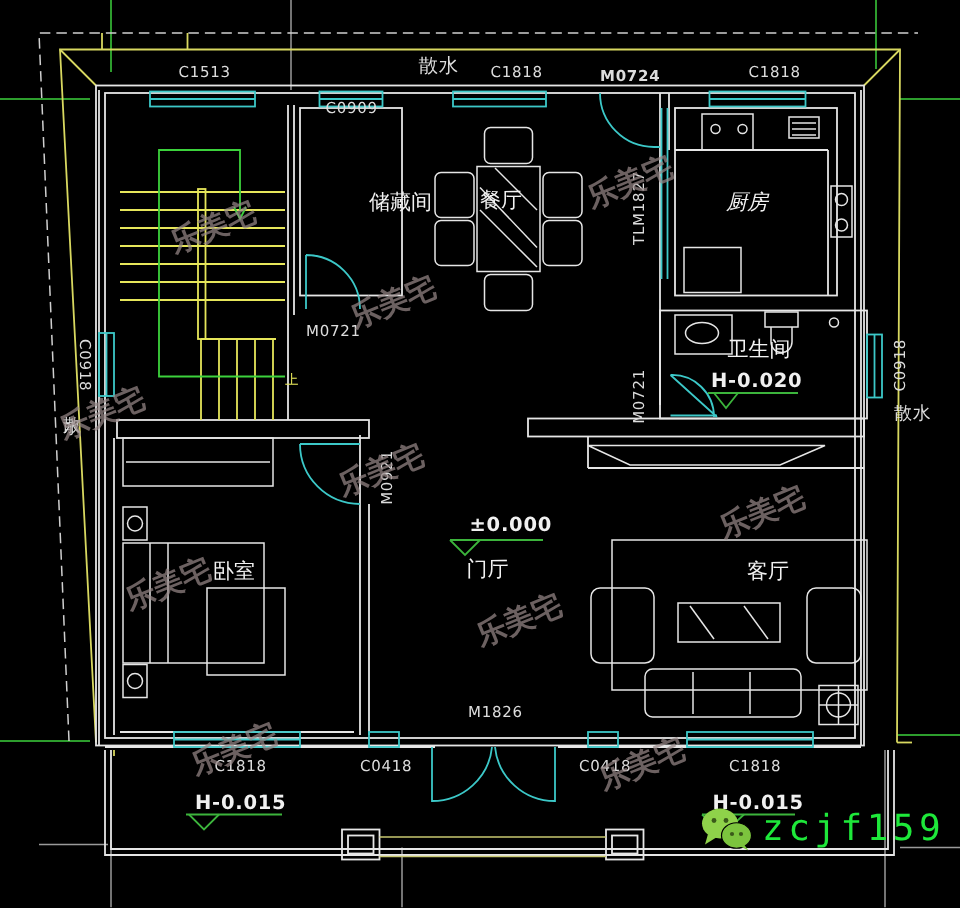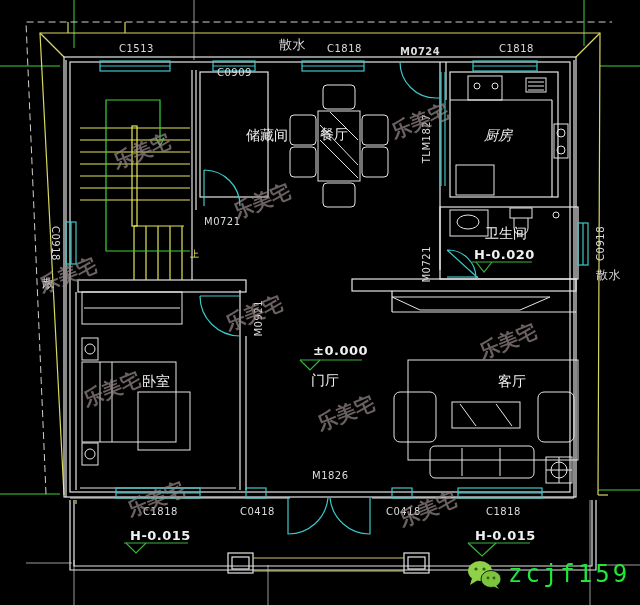--- a/index.html
+++ b/index.html
@@ -5,21 +5,21 @@
   html, body { margin:0; padding:0; background:#000; }
   body { width:640px; height:605px; overflow:hidden; position:relative; font-family:"DejaVu Sans", sans-serif; }
   #plan { position:absolute; left:0; top:0; width:640px; height:605px; }
   .lbl { position:absolute; color:#e8e8e8; font-family:"DejaVu Sans", sans-serif; white-space:nowrap; line-height:1; }
   .dim { font-size:10px; color:#dcdcdc; letter-spacing:0.5px;text-align:right; }
   .room { font-size:14px; color:#f2f2f2; }
   .lvl { font-size:13px; color:#f0f0f0; letter-spacing:0.5px;font-weight:bold; }
   .vert { writing-mode:vertical-rl; }
   .rot180 { transform:rotate(180deg); }
   .wm { position:absolute; font-size:20px; font-weight:bold; color:rgba(150,135,135,0.72); transform:rotate(-22deg); white-space:nowrap; font-family:"DejaVu Sans", sans-serif; }
-  .brand { position:absolute; left:466px; top:558px; display:flex; align-items:center; gap:4px; }
+  .brand { position:absolute; left:466px; top:536px; display:flex; align-items:center; gap:4px; }
   .brand-text { color:#1ee83a; font-size:24px; font-family:"DejaVu Sans Mono", monospace; letter-spacing:3px; }
 </style>
 </head>
 <body>
 
 <svg id="plan" viewBox="0 0 640 605" xmlns="http://www.w3.org/2000/svg">
 
   <g stroke="#3cd23c" stroke-width="1">
     <line x1="74" y1="0" x2="74" y2="48"></line>
     <line x1="0" y1="66" x2="60" y2="66"></line>

